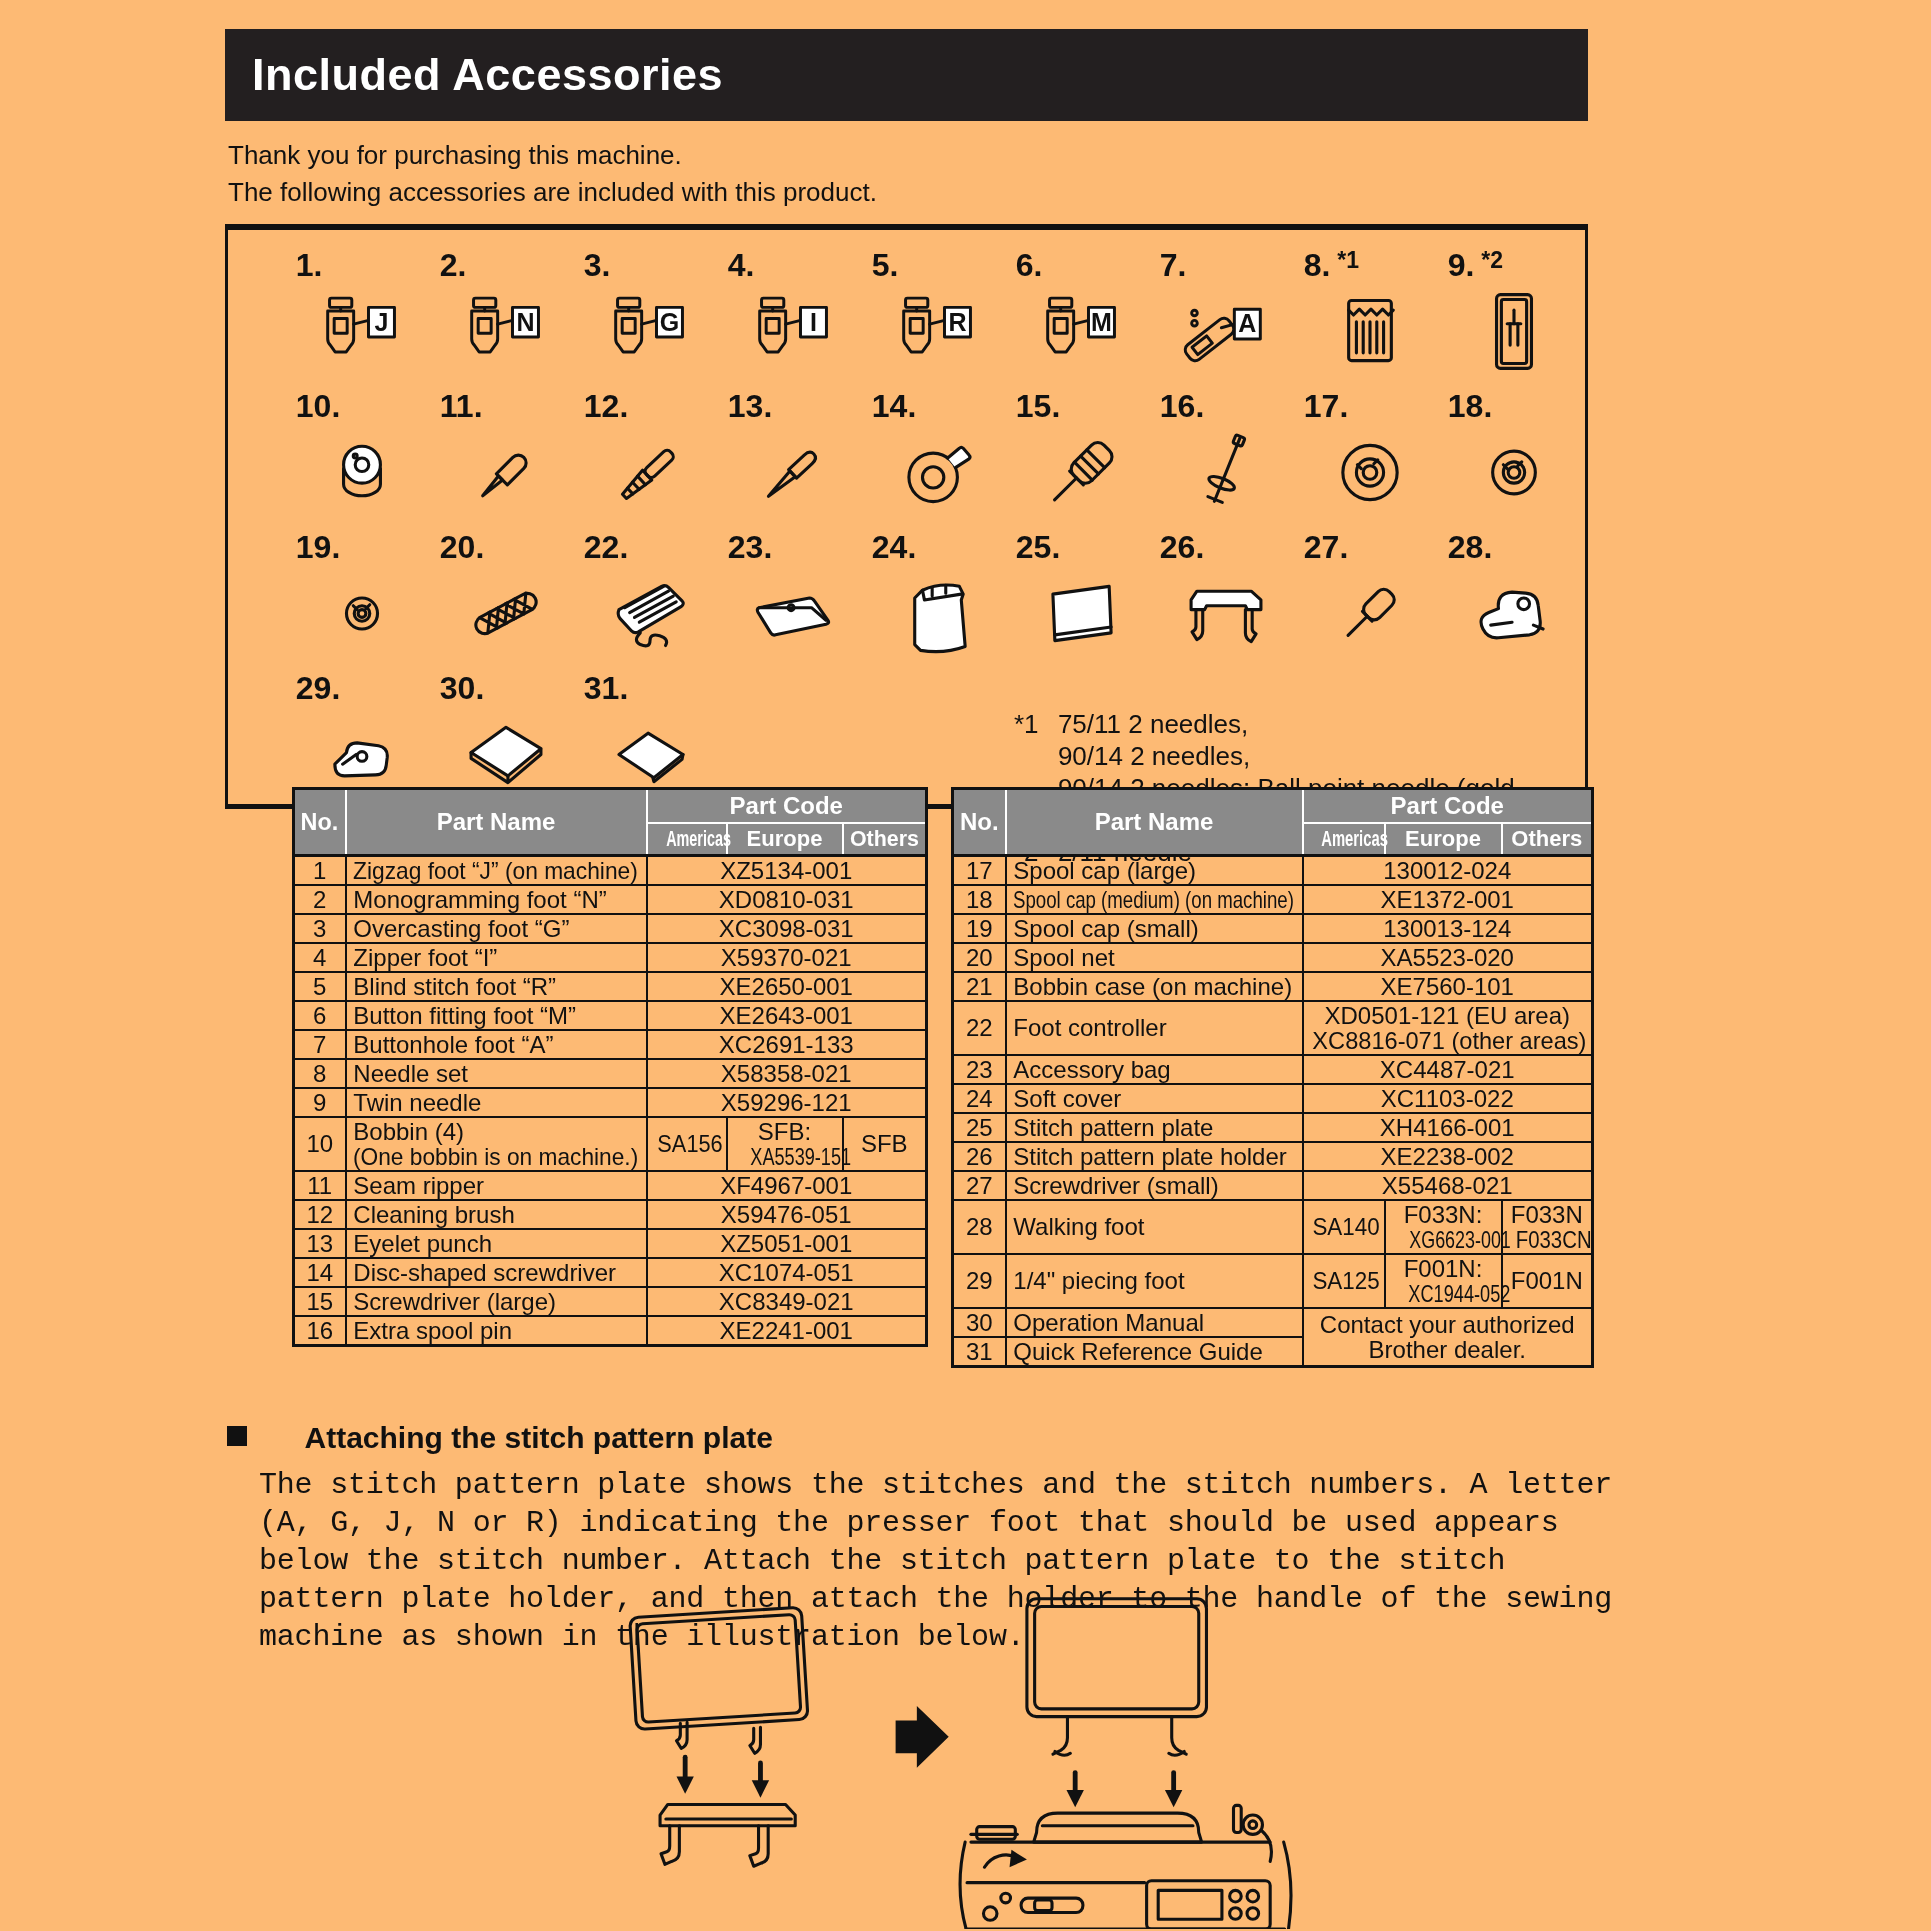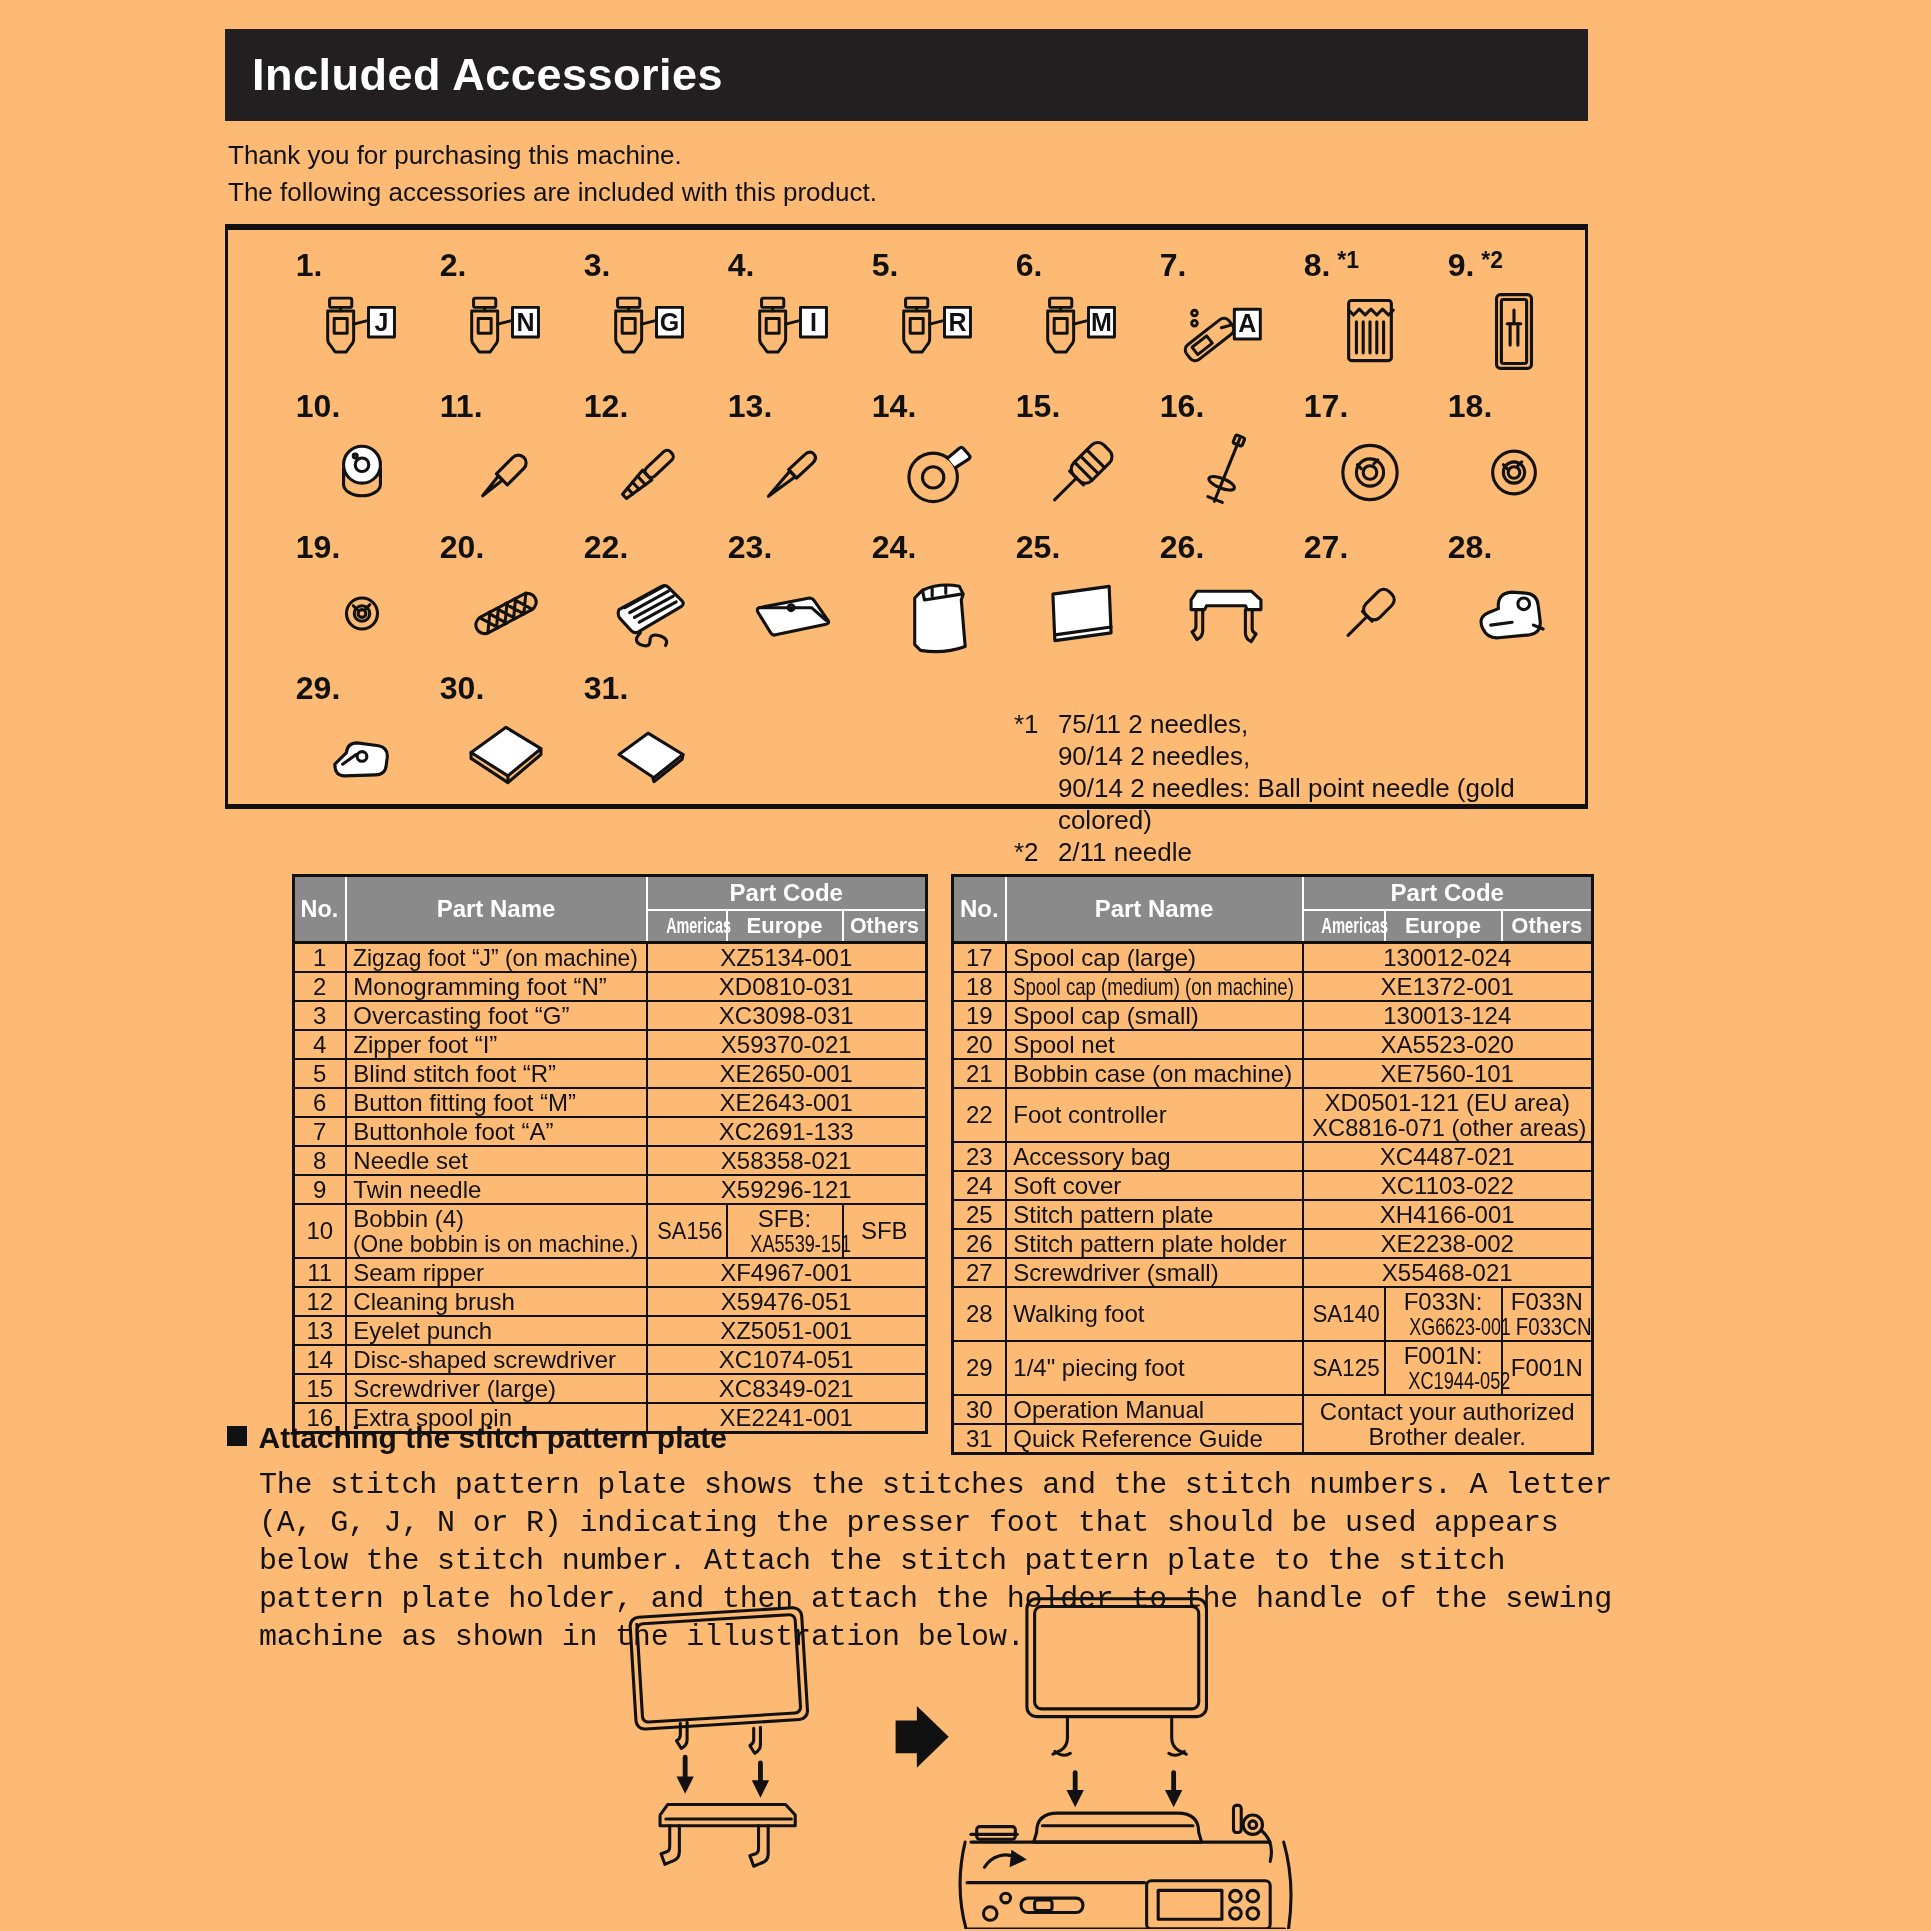--- a/index.html
+++ b/index.html
@@ -26,39 +26,39 @@
   .acc-icon svg{width:100%;height:100%;}
   .s{stroke:#111;stroke-width:3.2;fill:none;stroke-linecap:round;stroke-linejoin:round;}
   .t{font:bold 27px "Liberation Sans",sans-serif;fill:#111;stroke:none;text-anchor:middle;}
 
   
   .footnotes{grid-column:6 / -1;grid-row:4;padding:41px 0 0 3.9px;font-size:26px;line-height:32px;}
   .fn-row{display:flex;}
   .fn-marker{width:44px;flex:none;}
 
   
-  .tables{position:absolute;left:225px;top:874px;width:1363px;height:550px;}
+  .tables{position:absolute;left:225px;top:787px;width:1363px;height:550px;}
   .pt{border-collapse:collapse;border:3.9px solid #111;table-layout:fixed;}
   .t-left{position:absolute;left:67px;top:0;width:633px;}
   .t-right{position:absolute;left:726px;top:0;width:640px;}
   .pt th{background:#8a8a8a;color:#fff;border:2.9px solid #fff;font-size:24px;font-weight:bold;
         padding:1.9px 2.9px;height:28px;box-sizing:border-box;}
   .pt .th-sub{font-size:22px;padding:1.9px 1px;}
   .pt thead tr:nth-child(2) th{border-bottom:3.9px solid #111;}
   .pt th[rowspan]{border-bottom:3.9px solid #111;}
   .pt td{border:2.9px solid #111;font-size:24px;line-height:25px;padding:1px 6.8px;height:29px;
         box-sizing:border-box;}
   .td-no{text-align:center;padding:1px 1.9px;}
   .td-code{text-align:right;}
   .fit{display:block;width:max-content;white-space:nowrap;}
   .td-code .fit,.pt th .fit{margin:0 auto;}
 
   
   .attach{position:absolute;left:225px;top:1421px;width:1419px;}
-  .attach-h{display:flex;align-items:flex-start;font-size:30px;font-weight:bold;}
+  .attach-h{display:flex;align-items:flex-start;font-size:30px;font-weight:bold;gap:46px;}
   .attach-sq{width:20px;height:20px;background:#111;flex:none;margin:4.8px 11.6px 0 1.9px;}
   .attach-p{margin:10.6px 0 0 34px;width:1381px;font-family:Liberation Mono, monospace;
         font-size:30px;line-height:38px;letter-spacing:-0.2px;}
 
   
   .illu{position:absolute;left:606px;top:1593px;width:753px;height:336px;}
 </style>
 </head>
 <body>
 

